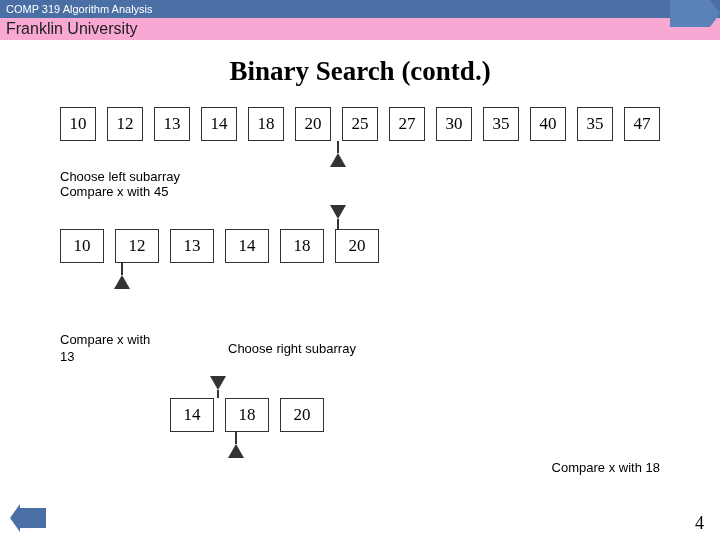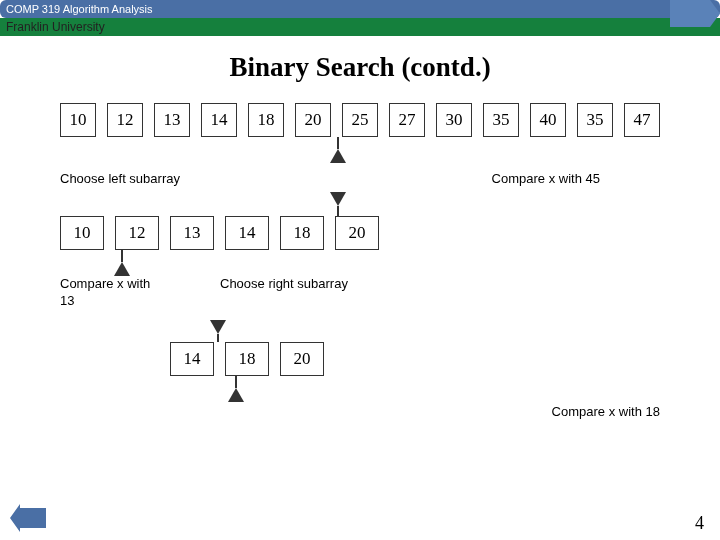--- a/index.html
+++ b/index.html
@@ -12,27 +12,26 @@
       overflow: hidden;
       position: relative;
     }
 
     #header-bar {
       background: #4a6fa5;
       color: white;
       font-size: 11px;
       padding: 3px 6px;
       font-family: Arial, sans-serif;
-      border-radius: 6px;
     }
 
     #sub-bar {
-      background: #15803d;
+      background: #f9a8d4;
       color: #222;
-      font-size: 12px;
+      font-size: 16px;
       padding: 2px 6px;
       font-family: Arial, sans-serif;
     }
 
     #main-content {
       padding: 10px 60px 10px 60px;
       position: relative;
     }
 
     #slide-title {
@@ -123,21 +122,22 @@
     }
 
     #row1-wrap {
       position: relative;
     }
 
     #annotations-row1 {
       display: flex;
       justify-content: space-between;
       align-items: flex-start;
-      margin-top: 8px;
+      margin-top: 2px;
+      flex-direction: column;
     }
   </style>
 </head>
 <body>
 
 <div id="header-bar">
   <span>COMP 319 Algorithm Analysis</span>
   
   <svg style="position:absolute;top:0;right:0;height:27px;width:50px;" viewBox="0 0 50 27">
     <polygon points="0,0 40,0 50,13.5 40,27 0,27" fill="#5a82b8"></polygon>
@@ -201,21 +201,21 @@
       </div>
 
     <div style="display:flex;align-items:flex-start;margin-top:0;">
       <div style="width:54px;"></div>
       <div class="arrow-col">
         <div class="vline" style="height:12px;"></div>
         <div class="arrow-up"></div>
       </div>
     </div>
 
-    <div style="display:flex;align-items:flex-start;gap:0;">
+    <div style="display:flex;align-items:center;gap:8px;margin-top:43px;">
       <div class="annotation" style="width:120px;line-height:1.3;">
         <span style="white-space:pre-line;">Compare x with
 13</span>
       </div>
       <div class="annotation" style="margin-left:40px;margin-top:0;">Choose right subarray</div>
     </div>
   </div>
 
   <div id="section3">
 

